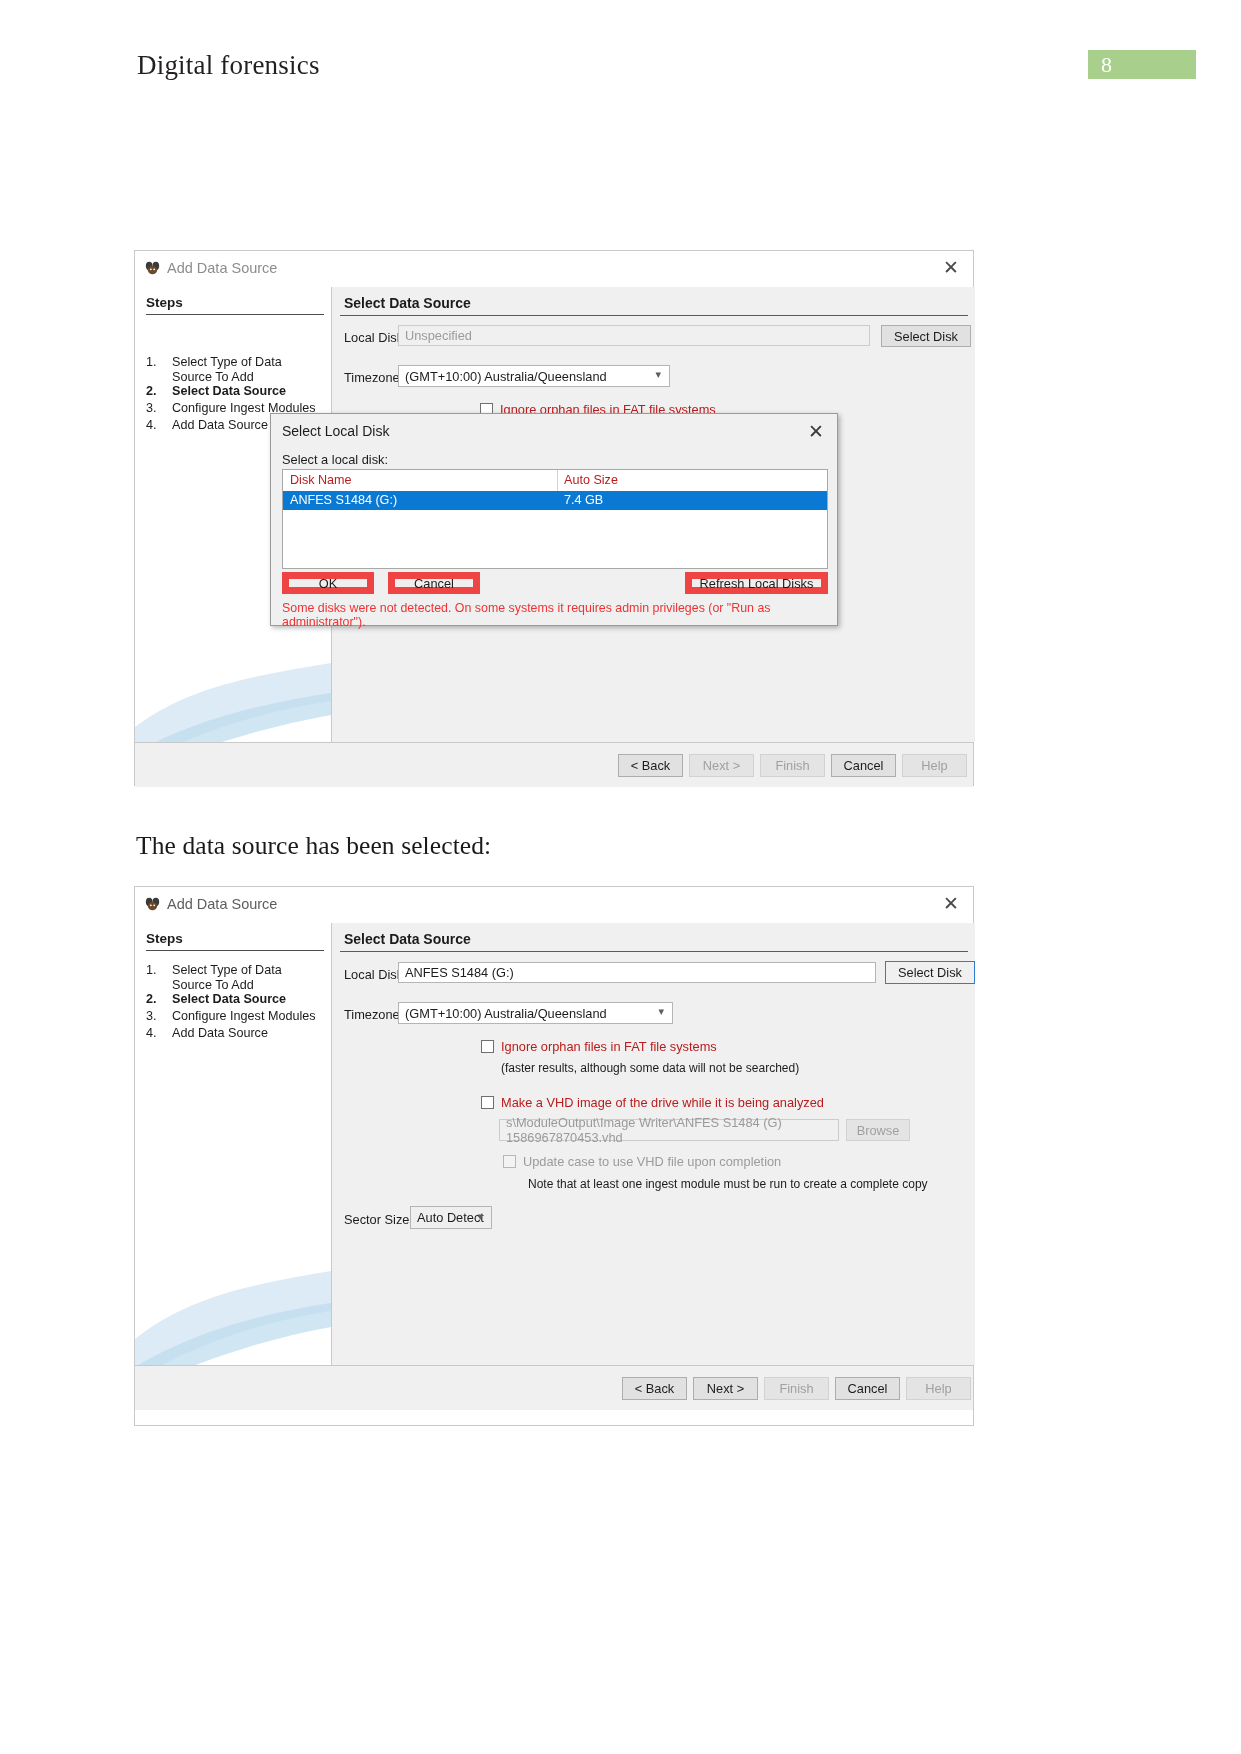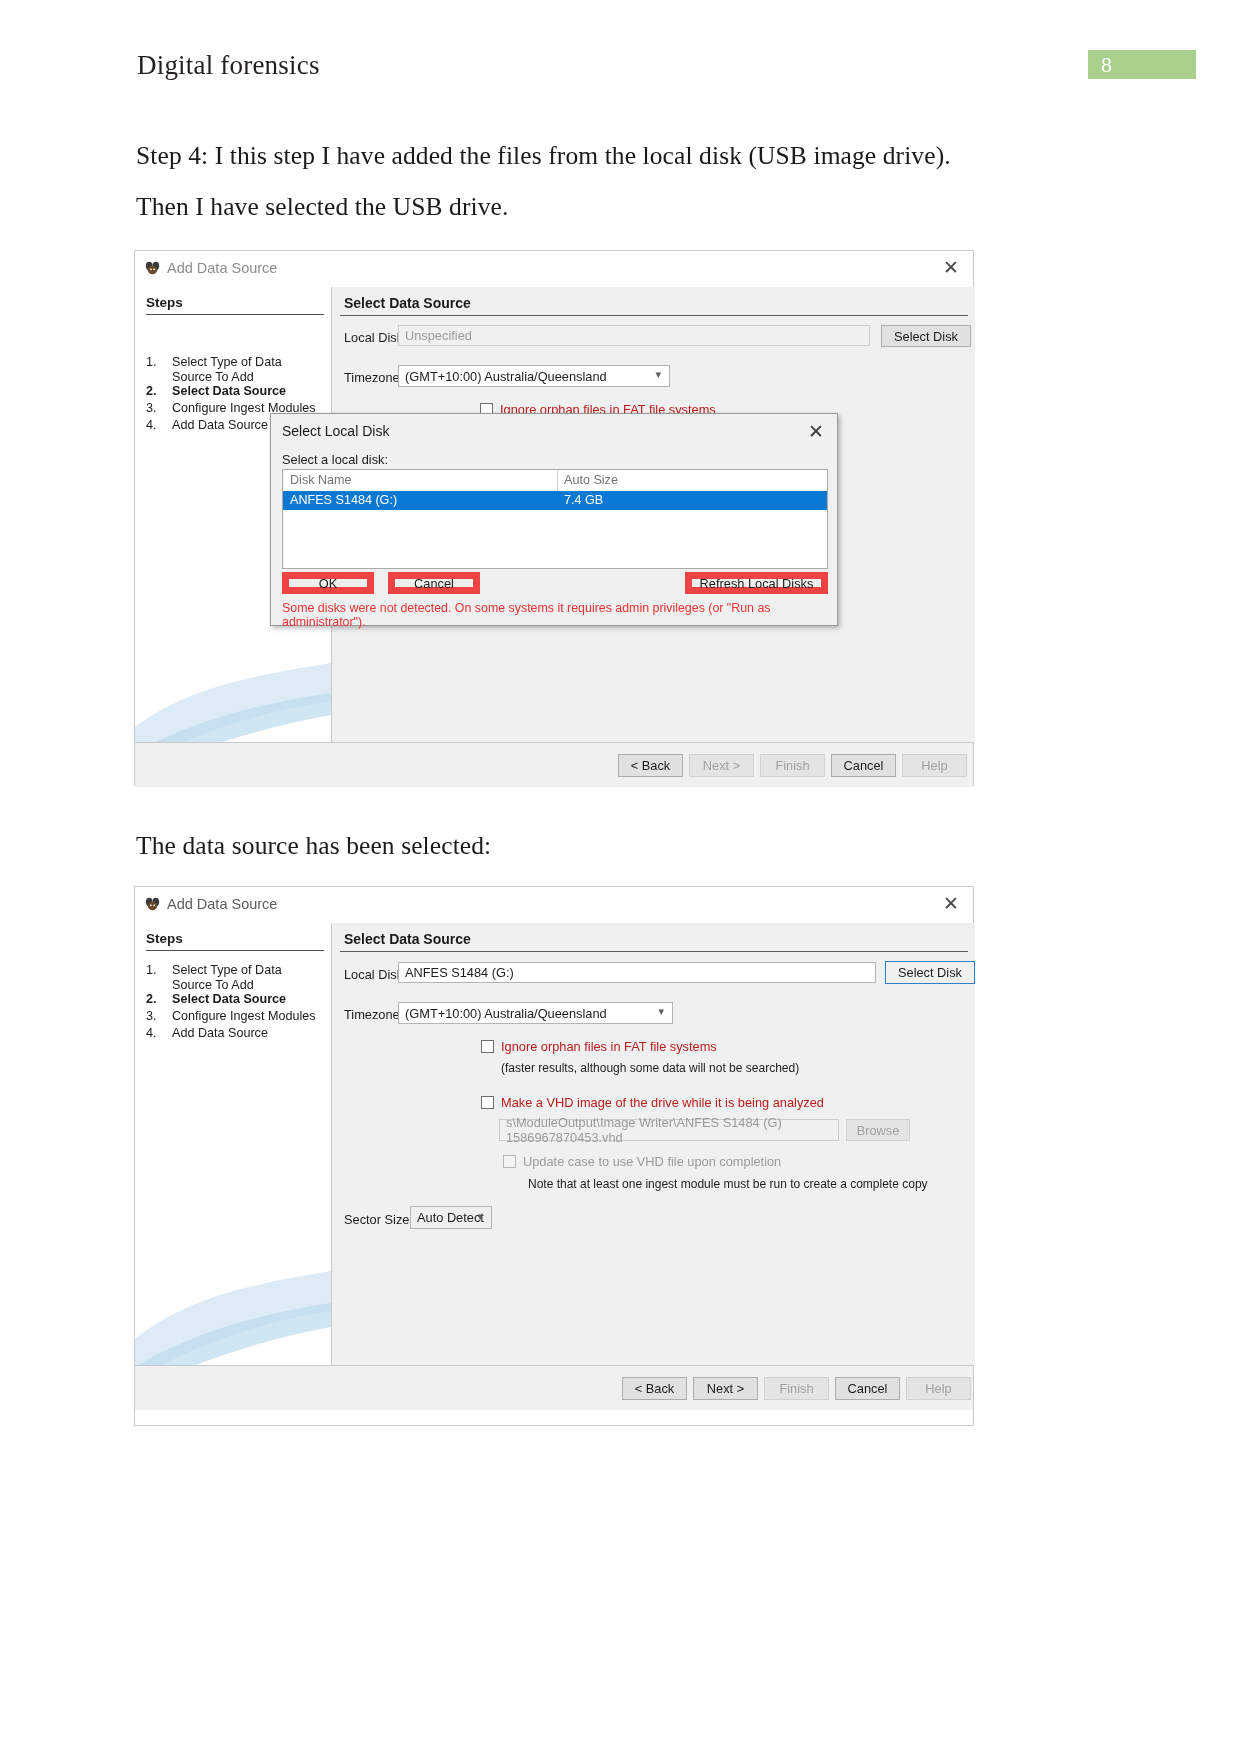--- a/index.html
+++ b/index.html
@@ -116,39 +116,38 @@
     box-shadow:2px 2px 5px rgba(0,0,0,.28);box-sizing:border-box;
   }
   .modal-title{position:absolute;font-family:"Liberation Sans",sans-serif;
     font-size:14px;color:#1c1c1c;}
   .modal-close{position:absolute;font-family:"Liberation Sans",sans-serif;
     font-size:19px;color:#3c3c3c;}
   .modal-sub{position:absolute;font-family:"Liberation Sans",sans-serif;
     font-size:12.8px;color:#1c1c1c;}
   .tbl{position:absolute;background:#fff;border:1px solid #a8a8a8;box-sizing:border-box;}
   .tbl-head{position:absolute;left:0;top:0;right:0;height:21px;background:#fff;border-bottom:1px solid #d2d2d2;}
-  .th{position:absolute;top:3px;font-family:"Liberation Sans",sans-serif;font-size:12.6px;color:#737373;}
+  .th{position:absolute;top:3px;font-family:"Liberation Sans",sans-serif;font-size:12.6px;color:#b91c1c;}
   .th-div{position:absolute;top:0;width:1px;height:21px;background:#d2d2d2;}
   .tr-sel{position:absolute;left:0;right:0;height:19px;background:#0a79d4;}
   .td{position:absolute;top:2px;font-family:"Liberation Sans",sans-serif;font-size:12.6px;color:#fff;}
   .warn{position:absolute;font-family:"Liberation Sans",sans-serif;font-size:12.4px;color:#ee3333;}
 </style>
 </head>
 <body>
 
 <div class="page">
 
   <div class="doc-header">
     <div class="doc-title">Digital forensics</div>
     <div class="page-badge">
       <span>8</span>
     </div>
   </div>
 
-  <div class="para" id="para1">Step 4: I this step I have added the files from the local disk (USB image drive). Then I have selected the USB drive.</div>
 
   <div class="win" style="left:134px;top:250px;width:840px;height:536px;">
 
     <div class="win-titlebar">
       <svg class="win-icon" viewBox="0 0 20 18">
         <ellipse cx="6" cy="6" rx="4" ry="5" fill="#3b3b3b"></ellipse>
         <ellipse cx="14" cy="6" rx="4" ry="5" fill="#3b3b3b"></ellipse>
         <ellipse cx="10" cy="11" rx="5.5" ry="5" fill="#6b4a2a"></ellipse>
         <circle cx="8" cy="10" r="1.1" fill="#fff"></circle>
         <circle cx="12" cy="10" r="1.1" fill="#fff"></circle>

